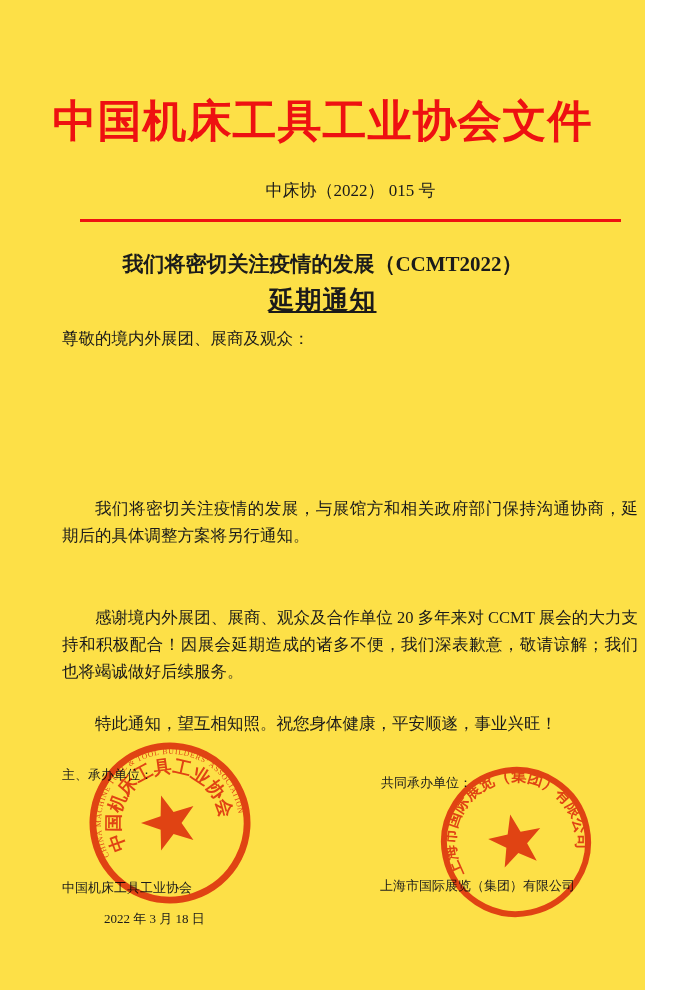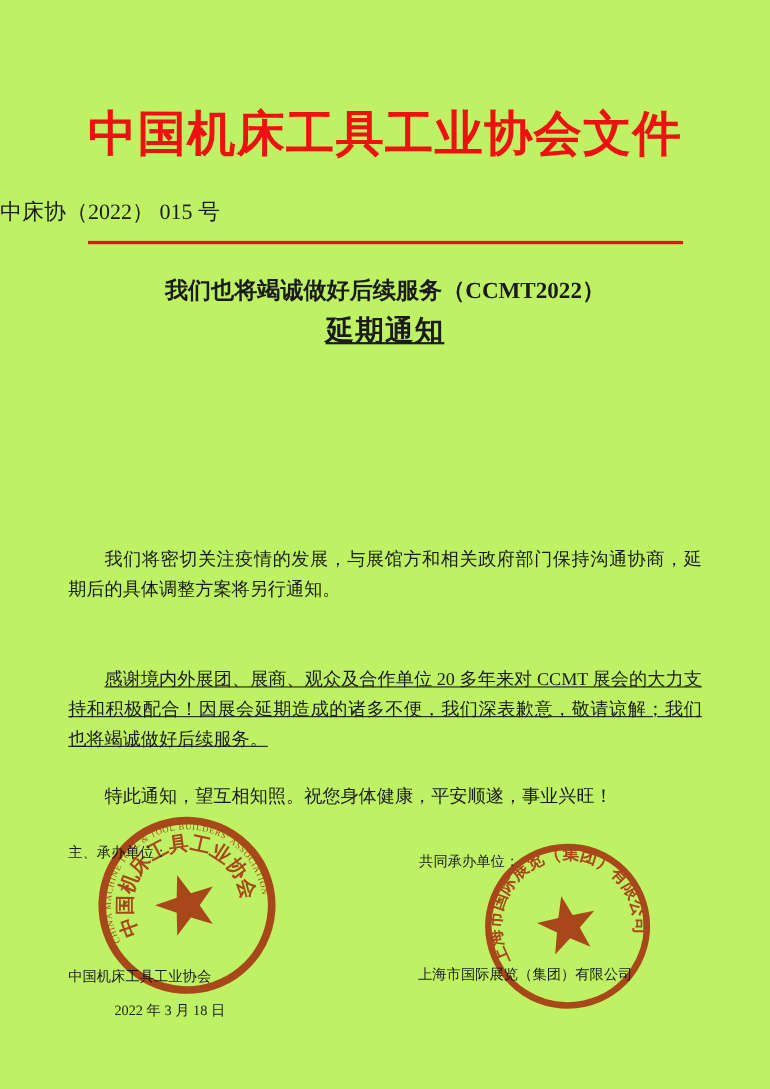--- a/index.html
+++ b/index.html
@@ -3,57 +3,59 @@
 <meta charset="utf-8">
 <style>
   html,body{margin:0;padding:0;background:#ffffff;}
   :root{
     --accent:#ee1111;
     --stamp:#e03c30;
     --ink:#1b1b1b;
   }
   .page{
     position:relative;
-    width:700px;height:990px;
-    background:#bef264;
+    width:645px;height:990px;
+    background:#fde047;
     overflow:hidden;
     font-family:"Liberation Serif","DejaVu Serif",serif;
     color:var(--ink);
   }
   .org-title{
     position:absolute;top:92px;left:0;width:100%;
     text-align:center;
     font-size:44px;font-weight:bold;
     letter-spacing:1px;
     color:var(--accent);
     white-space:nowrap;
   }
   .doc-no{
     position:absolute;top:179px;left:0;width:100%;
-    font-size:20px;
+    text-align:center;
+    font-size:17px;
     color:var(--ink);
+    padding-left:28px;
   }
   .red-rule{
     position:absolute;top:219px;left:80px;
     width:541px;height:3px;
     background:var(--accent);
   }
   .notice-title{position:absolute;top:251px;left:0;width:100%;text-align:center;font-weight:bold;}
   .notice-title .t1{font-size:21px;line-height:26px;}
   .notice-title .t2{font-size:26px;line-height:26px;margin-top:11px;letter-spacing:1px;text-decoration:underline;}
   .bodytext{
     position:absolute;left:62px;width:576px;
     font-size:16.5px;line-height:27px;
     text-align:justify;
     margin:0;
   }
   .salutation{top:325px;}
   .p1{top:385px;}
   .p2{top:495px;}
-  .p3{top:604px;text-decoration:underline;}
+  .p3{top:604px;}
   .closing{top:710px;}
   .indent{text-indent:2em;}
   .sig{
     position:absolute;
     font-size:13px;line-height:20px;
     white-space:nowrap;
   }
   .host-label{left:62px;top:765px;}
   .cohost-label{left:381px;top:759px;margin-top:14px;}
   .host-org{left:62px;top:878px;}
@@ -75,24 +77,25 @@
 
 <div class="page">
 
   <div class="org-title">中国机床工具工业协会文件</div>
 
   <div class="doc-no">中床协（2022） 015  号</div>
 
   <div class="red-rule"></div>
 
   <div class="notice-title">
-    <div class="t1">我们也将竭诚做好后续服务（CCMT2022）</div>
+    <div class="t1">我们将密切关注疫情的发展（CCMT2022）</div>
     <div class="t2">延期通知</div>
   </div>
 
+  <p class="bodytext salutation">尊敬的境内外展团、展商及观众：</p>
 
 
   <p class="bodytext indent p2">我们将密切关注疫情的发展，与展馆方和相关政府部门保持沟通协商，延期后的具体调整方案将另行通知。</p>
 
   <p class="bodytext indent p3">感谢境内外展团、展商、观众及合作单位 20 多年来对 CCMT 展会的大力支持和积极配合！因展会延期造成的诸多不便，我们深表歉意，敬请谅解；我们也将竭诚做好后续服务。</p>
 
   <p class="bodytext indent closing">特此通知，望互相知照。祝您身体健康，平安顺遂，事业兴旺！</p>
 
   <div class="sig host-label">主、承办单位：</div>
 

